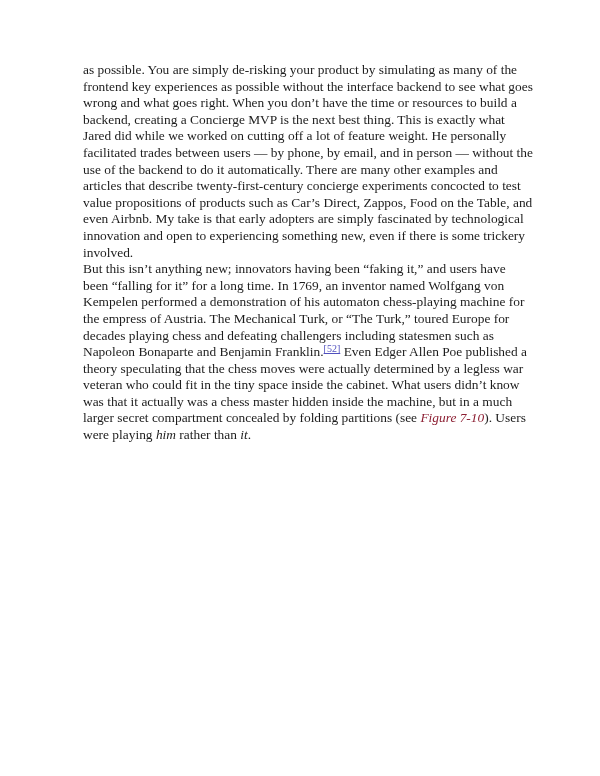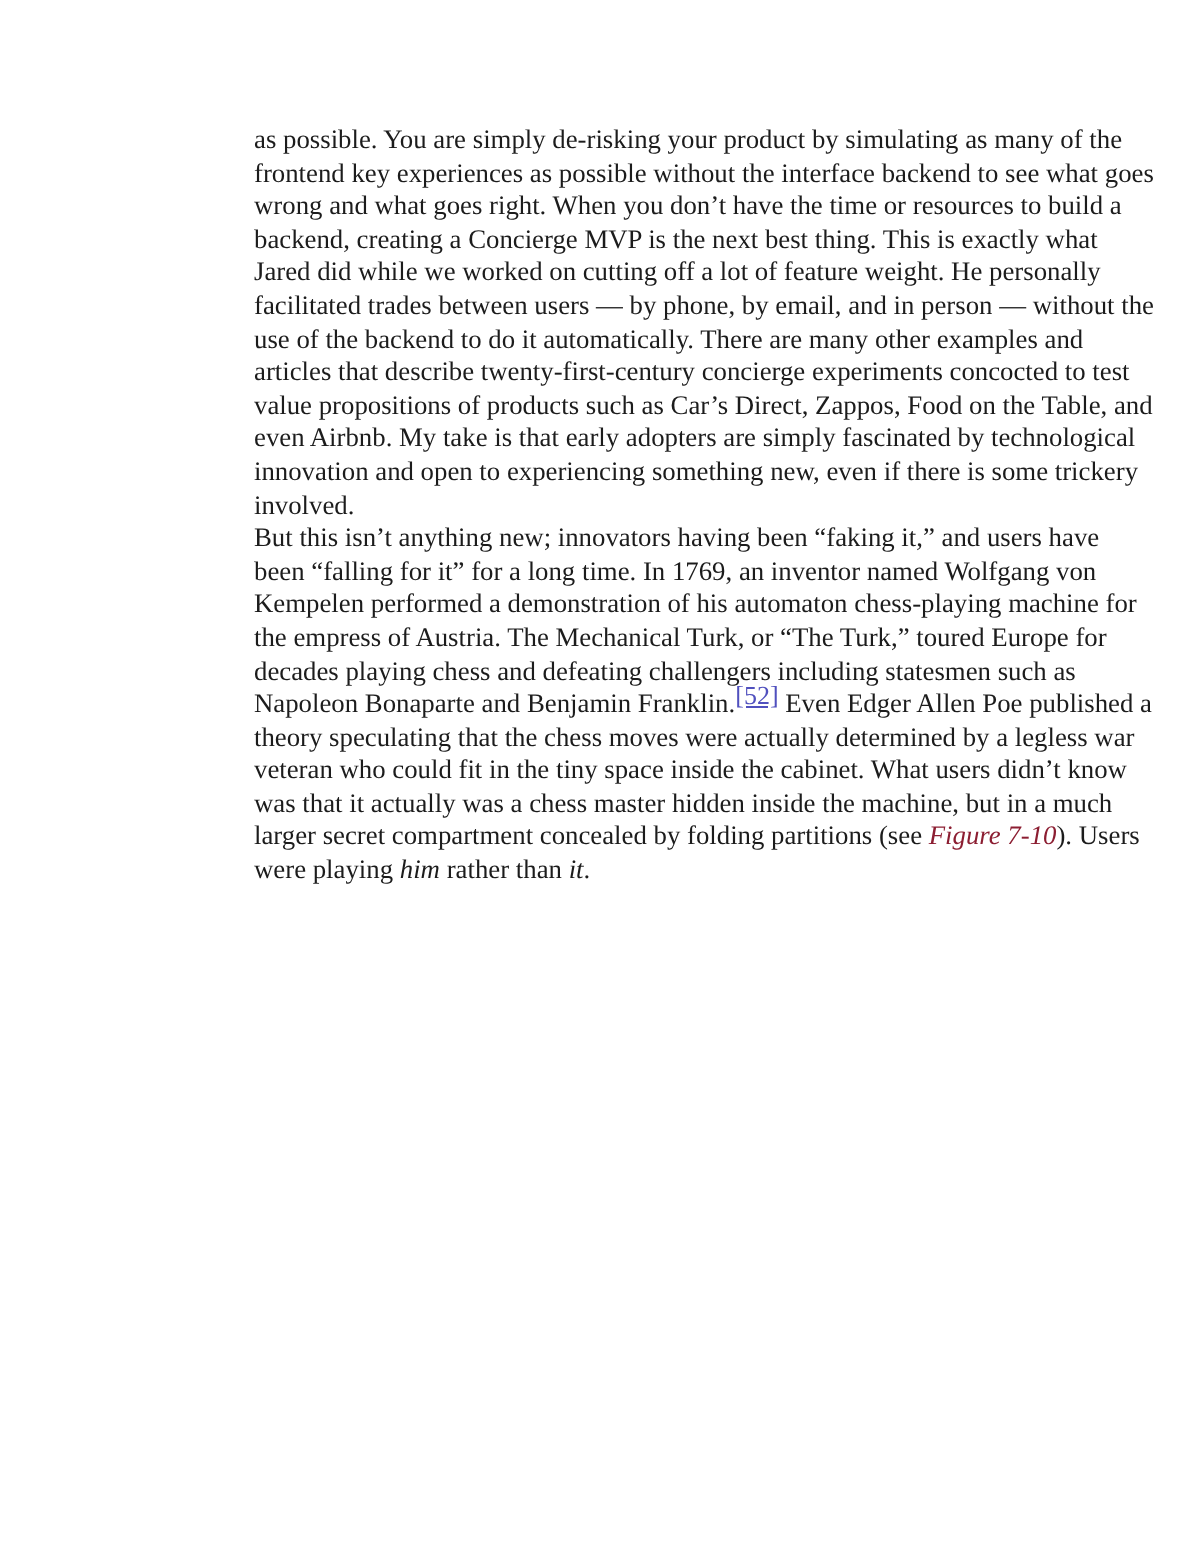--- a/index.html
+++ b/index.html
@@ -15,21 +15,20 @@
     height: 776px;
     background: var(--page-bg);
     font-family: "Liberation Serif", serif;
   }
   .page {
     position: relative;
     width: 536px;
     height: 776px;
     background: var(--page-bg);
     overflow: hidden;
-    margin-left: 44px;
   }
   .text-block {
     position: absolute;
     left: 83px;
     top: 62px;
     width: 450px;
     font-size: 13.4px;
     line-height: 16.6px;
     color: var(--body-text);
     text-align: left;
@@ -39,21 +38,21 @@
     margin: 0;
     padding: 0;
   }
   .fig-link {
     color: var(--figure-link);
     text-decoration: none;
     cursor: pointer;
     font-style: italic;
   }
   sup.footnote {
-    font-size: 13px;
+    font-size: 10px;
     line-height: 0;
     vertical-align: 4px;
   }
   .fn-link {
     color: var(--footnote-link);
     text-decoration: underline;
     cursor: pointer;
   }
   em { font-style: italic; }
 </style>

